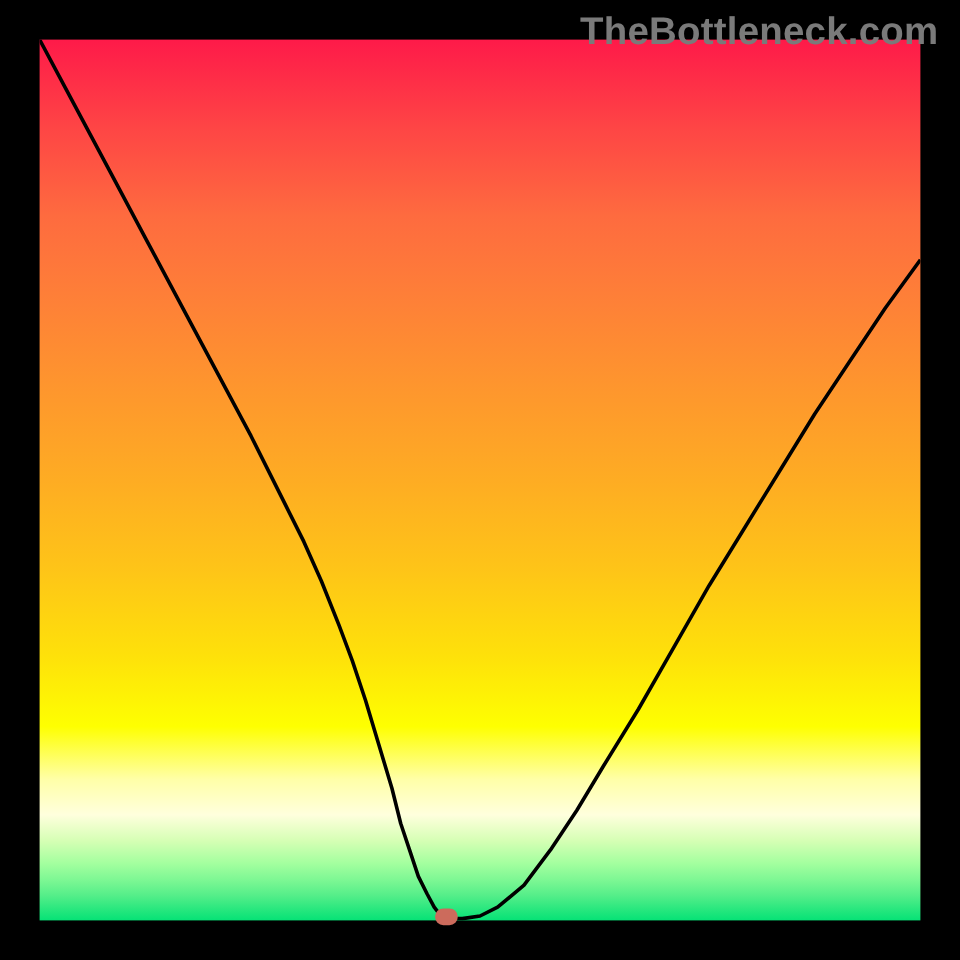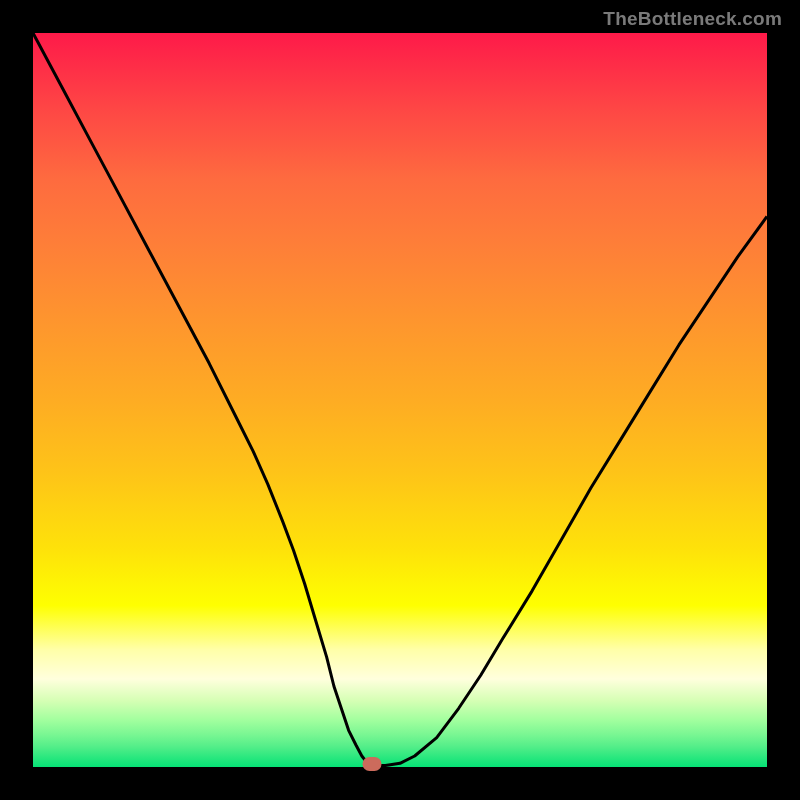--- a/index.html
+++ b/index.html
@@ -38,21 +38,21 @@
     #54ee89 97.2%,
     #2ce87f 98.6%,
     #06e276 100%
   );
 }
 .watermark {
   position: absolute;
   top: 8px;
   right: 18px;
   font-family: Arial, Helvetica, sans-serif;
-  font-size: 19px;
+  font-size: 32px;
   font-weight: 700;
   color: #7a7a7a;
   letter-spacing: 0.2px;
 }
 .curve-svg {
   position: absolute;
   left: 0;
   top: 0;
   width: 100%;
   height: 100%;

